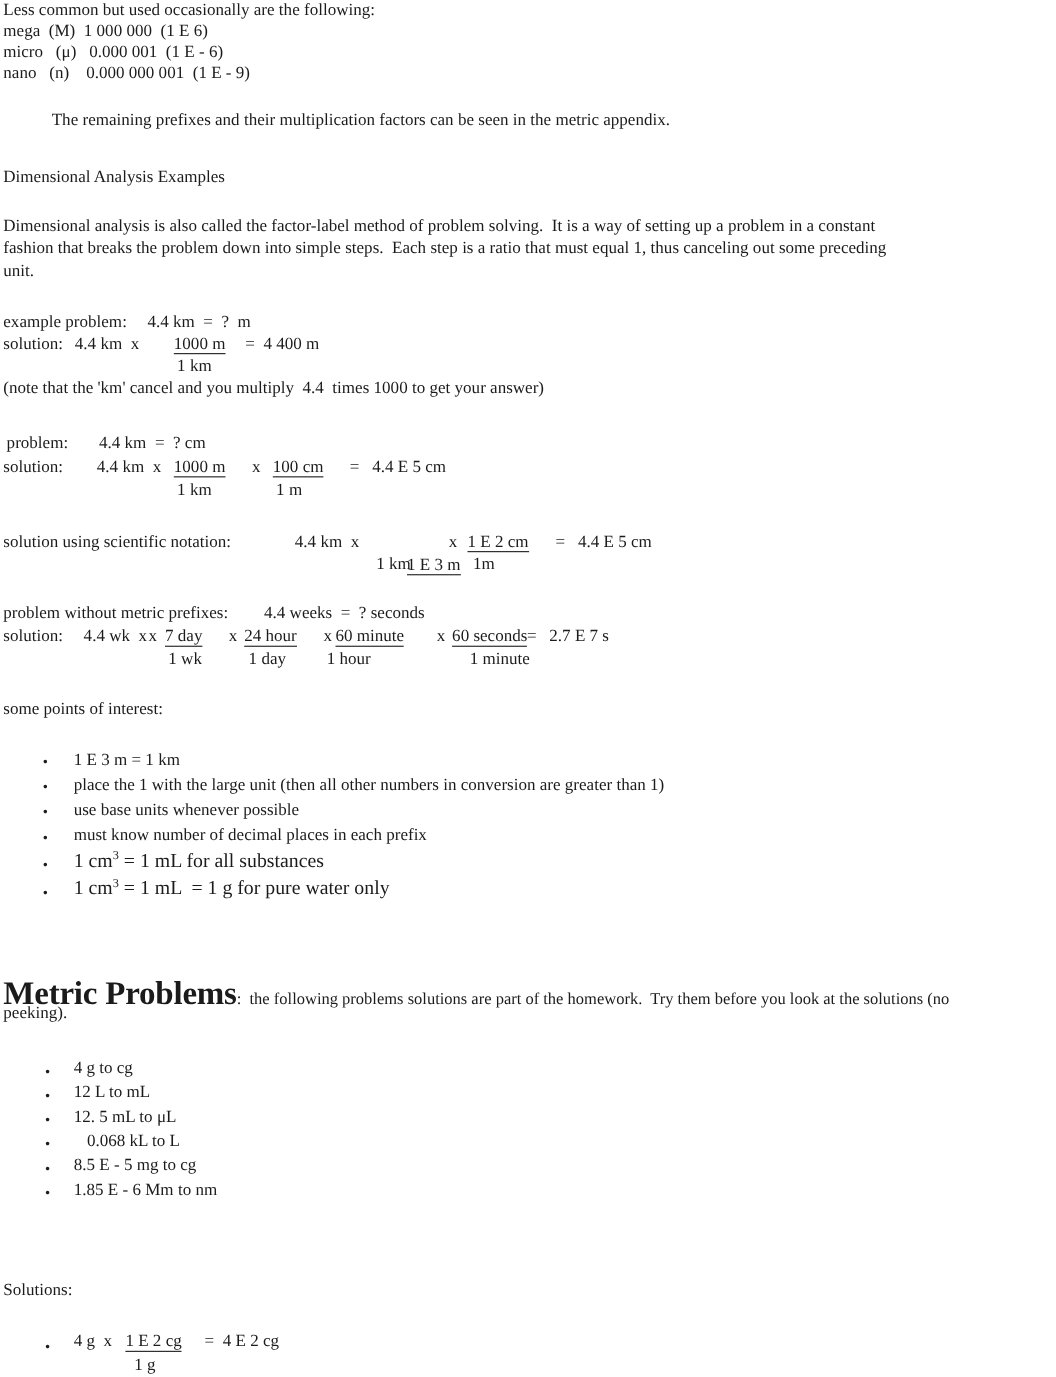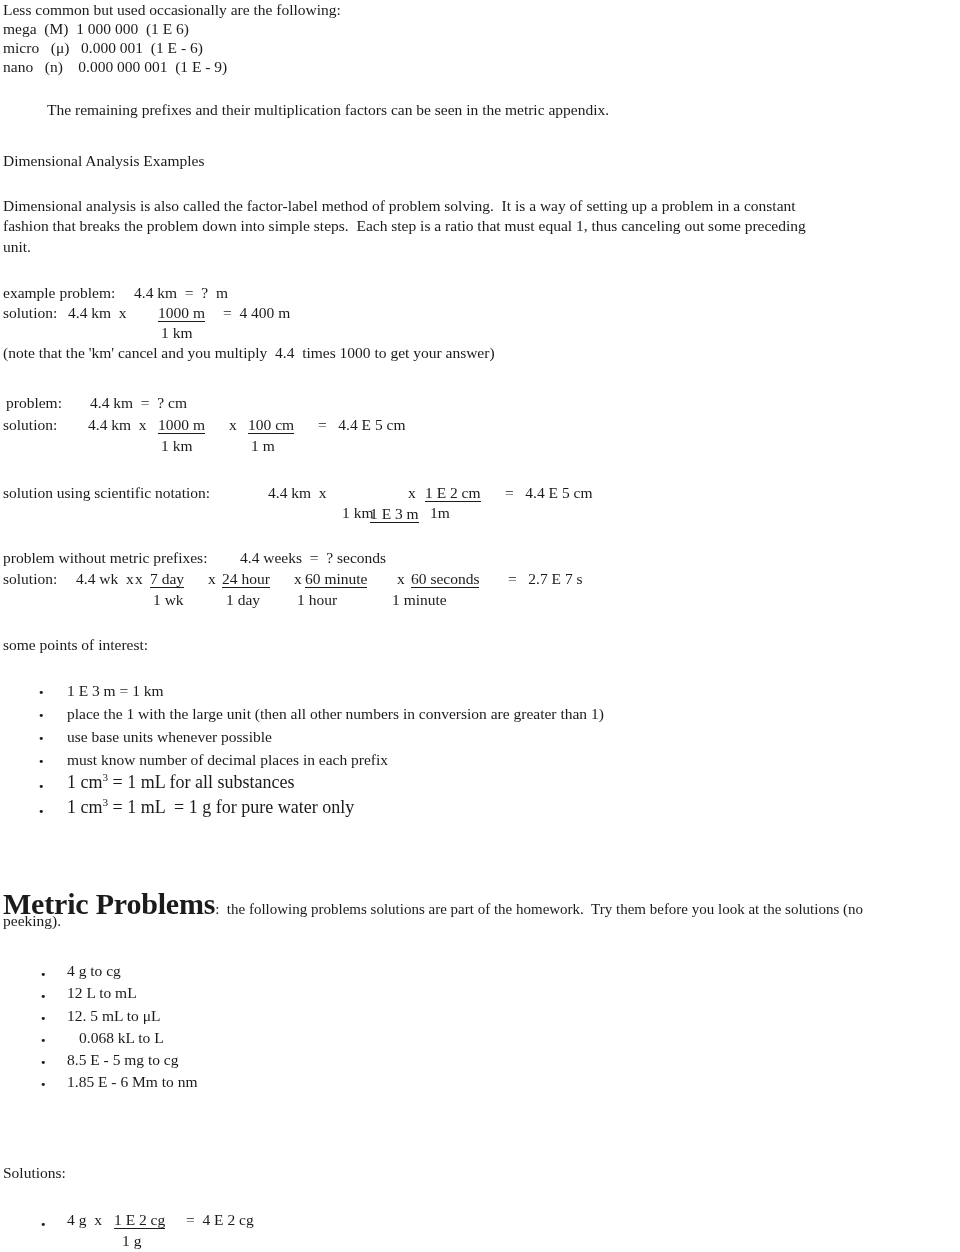--- a/index.html
+++ b/index.html
@@ -124,23 +124,23 @@
   <div class="ln" style="left:208px; top:571px;">x</div>
   <div class="ln frac-top" style="left:222px; top:571px;">24 hour</div>
   <div class="ln" style="left:226px; top:592px;">1 day</div>
 
   <div class="ln" style="left:294px; top:571px;">x</div>
   <div class="ln frac-top" style="left:305px; top:571px;">60 minute</div>
   <div class="ln" style="left:297px; top:592px;">1 hour</div>
 
   <div class="ln" style="left:397px; top:571px;">x</div>
   <div class="ln frac-top" style="left:411px; top:571px;">60 seconds</div>
-  <div class="ln" style="left:392px; top:592px;">1 minute</div>
+  <div class="ln" style="left:427px; top:592px;">1 minute</div>
 
-  <div class="ln" style="left:508px; top:571px;">=   2.7 E 7 s</div>
+  <div class="ln" style="left:479px; top:571px;">=   2.7 E 7 s</div>
 
   <div class="ln" style="left:3px; top:637px;">some points of interest:</div>
 
   <div class="bullet-dot" style="left:38px; top:686px;">•</div>
   <div class="bullet-row" style="left:67px; top:683px;">1 E 3 m = 1 km</div>
 
   <div class="bullet-dot" style="left:38px; top:709px;">•</div>
   <div class="bullet-row" style="left:67px; top:706px;">place the 1 with the large unit (then all other numbers in conversion are greater than 1)</div>
 
   <div class="bullet-dot" style="left:38px; top:732px;">•</div>

